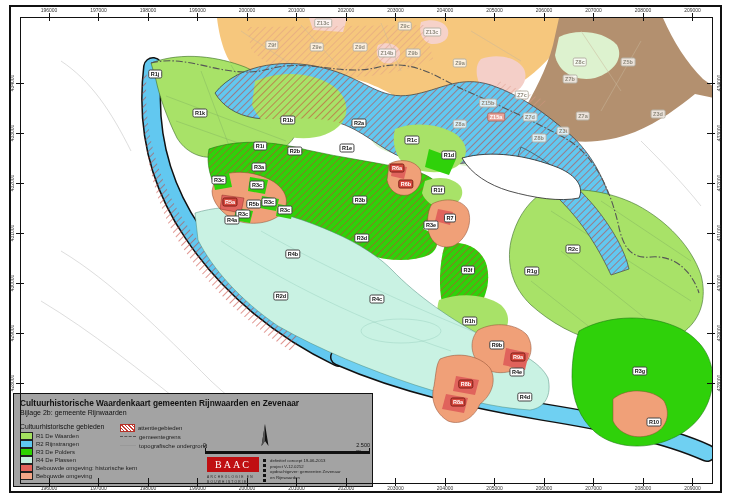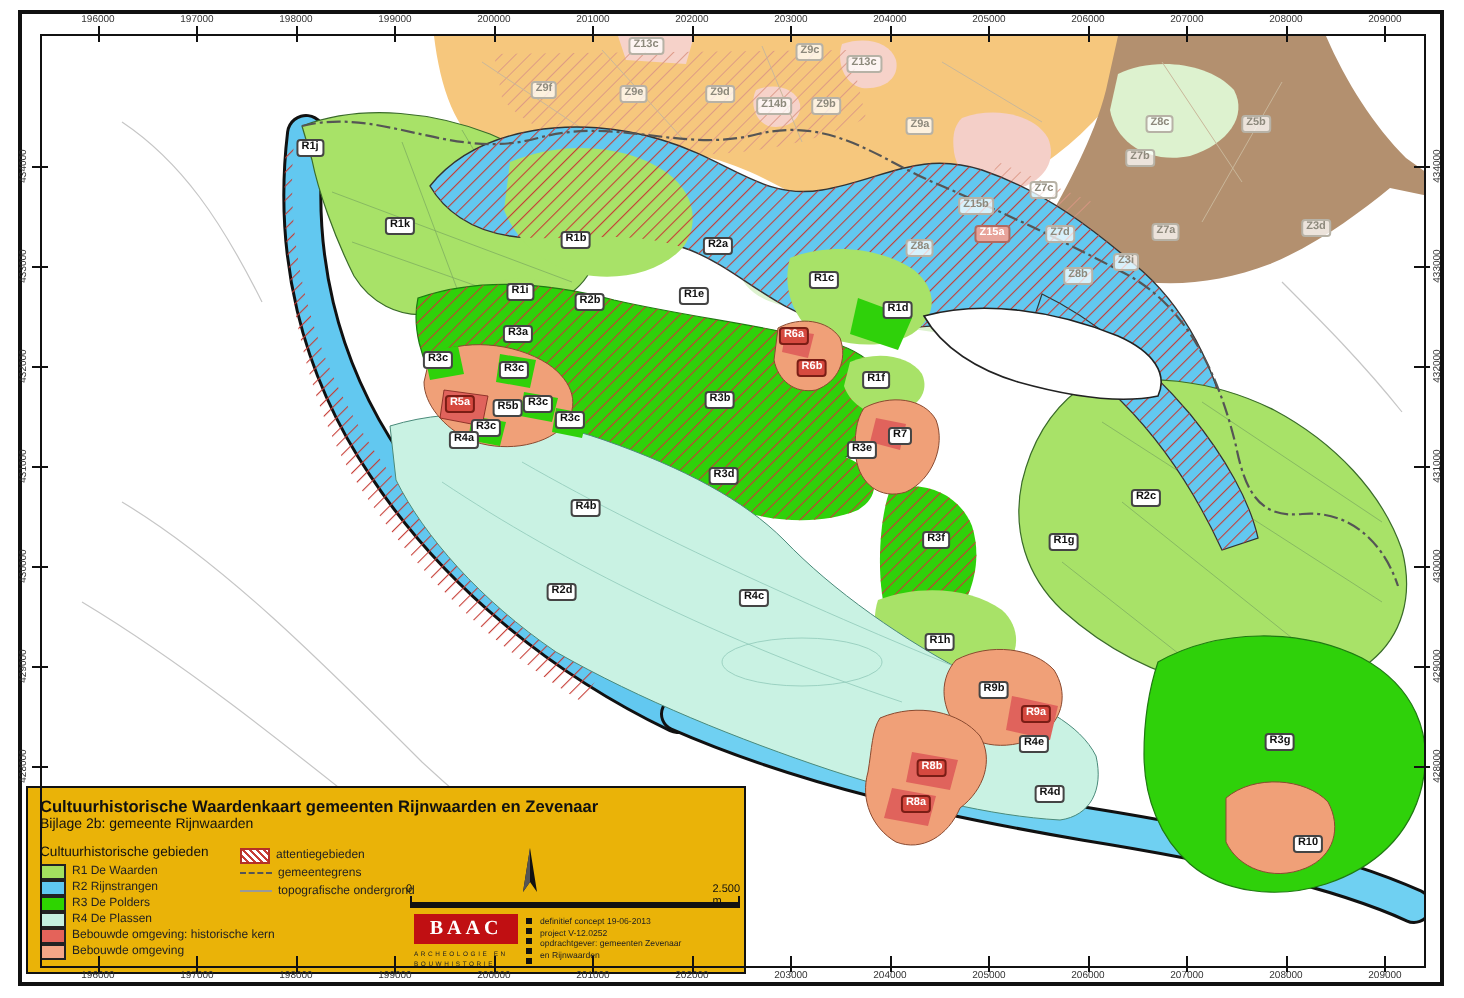--- a/index.html
+++ b/index.html
@@ -19,21 +19,21 @@
   
   .mlabel{position:absolute;transform:translate(-50%,-50%);
        font-weight:bold;font-size:5.5px;line-height:7px;padding:0 1.5px;
        border-radius:2px;white-space:nowrap;z-index:3;}
   .mlabel.zone{background:#fff;border:0.5px solid #444;color:#111;}
   .mlabel.kern{background:#d6493f;border:0.5px solid #7a1d15;color:#fff;}
   .mlabel.zev{background:rgba(255,255,255,.75);border:0.5px solid #b7b2a6;color:#8d897c;}
   .mlabel.zevkern{background:#e8a49b;border:0.5px solid #b06a60;color:#fff;}
   
   .legend{position:absolute;left:13px;top:393px;width:358px;height:92px;
-       background:#eab308;border:1px solid #111;z-index:4;}
+       background:#a3a3a3;border:1px solid #111;z-index:4;}
   .lg-title{position:absolute;left:6px;top:4px;font-size:8.3px;font-weight:bold;color:#111;white-space:nowrap;}
   .lg-sub{position:absolute;left:6px;top:15px;font-size:7px;color:#111;}
   .lg-hdr{position:absolute;left:6px;top:29px;font-size:6.8px;color:#111;}
   .lg-areas{position:absolute;left:6px;top:38px;}
   .lg-row{display:flex;align-items:center;height:8px;font-size:6px;color:#222;white-space:nowrap;}
   .sw{width:11px;height:5.5px;border:0.8px solid #222;margin-right:3px;flex:none;}
   .lg-col2{position:absolute;left:106px;top:29px;}
   .lg-col2 .lg-row{height:9px;}
   .sw-hatch{width:13px;height:6px;border:1px solid #b33128;margin-right:3px;flex:none;
        background:repeating-linear-gradient(45deg,#fff 0,#fff 1.5px,#c63d35 1.5px,#c63d35 2.5px);}
@@ -42,21 +42,21 @@
   .sw-line{width:16px;height:0;border-top:1px solid #999;margin-right:3px;flex:none;}
   
   .sb-zero{position:absolute;left:189px;top:48px;font-size:5.5px;color:#111;}
   .sb-max{position:absolute;left:356px;top:48px;font-size:5.5px;color:#111;transform:translateX(-100%);}
   .sb-bar{position:absolute;left:191px;top:57px;width:165px;height:3px;background:#111;}
   .sb-bar:before,.sb-bar:after{content:"";position:absolute;top:-3px;width:1px;height:3px;background:#111;}
   .sb-bar:before{left:0;} .sb-bar:after{right:0;}
   .north{position:absolute;left:245px;top:30px;z-index:4;}
   .baac-box{position:absolute;left:193px;top:63px;width:52px;height:15px;background:#c00f12;
        display:flex;align-items:center;justify-content:center;}
-  .baac-box span{font-family:"Liberation Serif",serif;font-weight:bold;font-size:10px;
+  .baac-box span{font-family:"Liberation Serif",serif;font-weight:normal;font-size:10px;
        letter-spacing:2px;color:#fff;}
   .baac-tag{position:absolute;left:193px;font-size:3.2px;letter-spacing:1.3px;color:#222;white-space:nowrap;}
   .baac-sq{position:absolute;left:249px;width:2.5px;height:2.5px;background:#111;}
   .colophon{position:absolute;left:256px;top:64px;font-size:4.3px;line-height:5.6px;color:#222;}
 </style>
 </head>
 <body>
 
 <div id="app">
 

